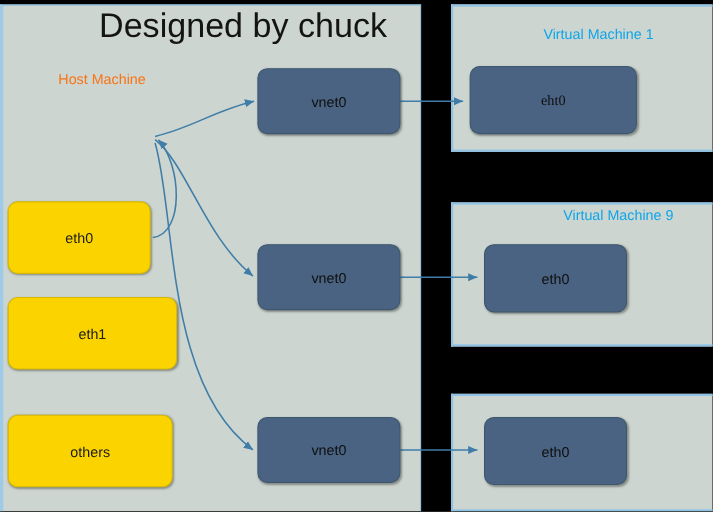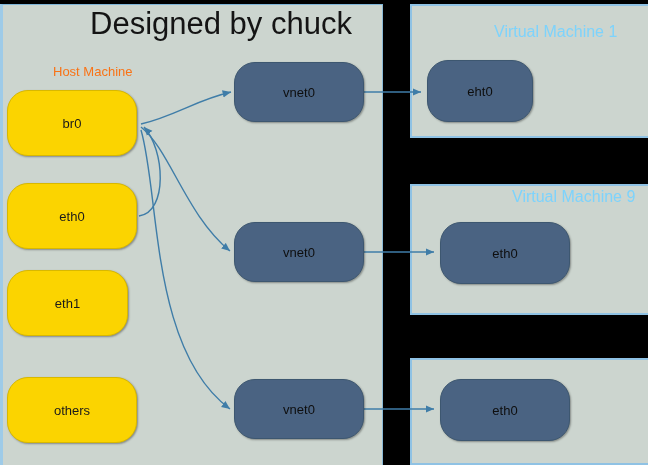--- a/index.html
+++ b/index.html
@@ -42,56 +42,56 @@
     position:absolute;left:68px;top:6px;
     font-size:31px;color:#141414;
     letter-spacing:0px;white-space:nowrap;margin-left:22px;
   }
   .host-label{
     position:absolute;left:53px;top:64px;
     font-size:13px;color:#f97316;white-space:nowrap;
   }
   .vm-label{
     position:absolute;
-    font-size:16px;color:#7dd3fc;white-space:nowrap;
+    font-size:13px;color:#0ea5e9;white-space:nowrap;
   }
   .vm1-label{left:494px;top:23px;}
   .vm2-label{left:512px;top:188px;}
 
   
   .node{
     position:absolute;
     display:flex;align-items:center;justify-content:center;
-    border-radius:21px;
+    border-radius:9px;
     font-size:13px;
     box-sizing:border-box;
   }
   .node.yellow{
     background:#fbd400;
     border:1px solid #d8b800;
     color:#1a1a1a;
     box-shadow:1px 1px 2px rgba(0,0,0,.35);
   }
   .node.blue{
     background:#4a6382;
     border:1px solid #3d5770;
     color:#0e0e0e;
     box-shadow:1px 1px 2px rgba(0,0,0,.35);
   }
 
   .n-br0   {left:7px;  top:90px;  width:130px;height:66px;}
   .n-eth0h {left:7px;  top:183px; width:130px;height:66px;}
-  .n-eth1h {left:7px;  top:270px; width:121px;height:66px;}
-  .n-others{left:7px;  top:377px; width:130px;height:66px;text-align:center;}
+  .n-eth1h {left:7px;  top:270px; width:154px;height:66px;}
+  .n-others{left:7px;  top:377px; width:150px;height:66px;text-align:center;}
 
   .n-vnet1 {left:234px;top:62px;  width:130px;height:60px;}
   .n-vnet2 {left:234px;top:222px; width:130px;height:60px;}
   .n-vnet3 {left:234px;top:379px; width:130px;height:60px;}
 
-  .n-eht0  {left:427px;top:60px;  width:106px;height:62px;}
+  .n-eht0  {left:427px;top:60px;  width:152px;height:62px;font-family:Liberation Serif, serif;}
   .n-eth0b {left:440px;top:222px; width:130px;height:62px;}
   .n-eth0c {left:440px;top:379px; width:130px;height:62px;}
 
   
   #wires{
     position:absolute;left:0;top:0;width:648px;height:465px;
     pointer-events:none;
   }
 </style>
 </head>
@@ -138,21 +138,20 @@
     </g>
   </svg>
 
   <div class="diagram-title">Designed by chuck</div>
 
   <div class="host-label">Host Machine</div>
 
   <div class="vm-label vm1-label">Virtual Machine 1</div>
   <div class="vm-label vm2-label">Virtual Machine 9</div>
 
-  <div class="node yellow n-br0">br0</div>
   <div class="node yellow n-eth0h">eth0</div>
   <div class="node yellow n-eth1h">eth1</div>
   <div class="node yellow n-others">others</div>
 
   <div class="node blue n-vnet1">vnet0</div>
   <div class="node blue n-vnet2">vnet0</div>
   <div class="node blue n-vnet3">vnet0</div>
 
   <div class="node blue n-eht0">eht0</div>
   <div class="node blue n-eth0b">eth0</div>

